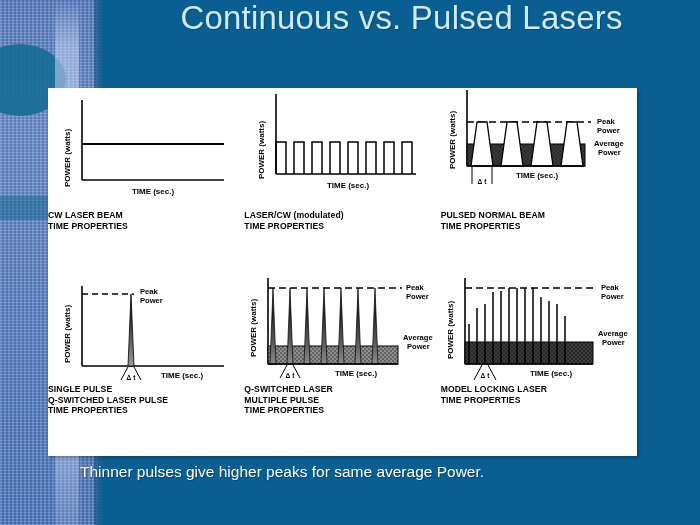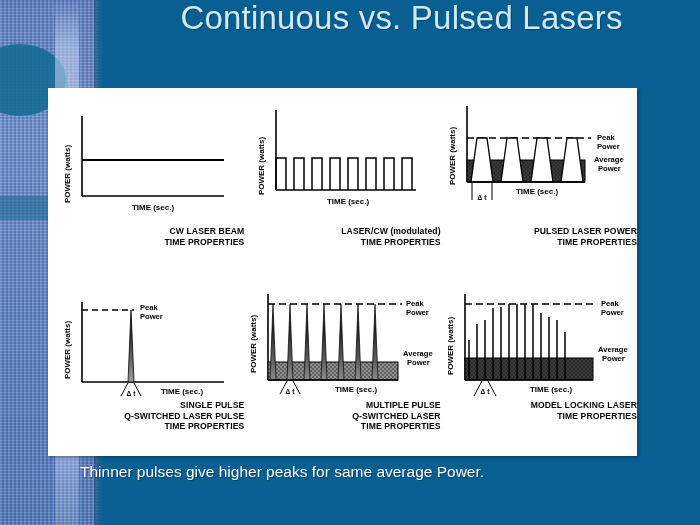--- a/index.html
+++ b/index.html
@@ -92,27 +92,26 @@
   }
   .grid {
     position: absolute;
     inset: 0;
     display: grid;
     grid-template-columns: 1fr 1fr 1fr;
     grid-template-rows: 1fr 1fr;
   }
   .panel {
     position: relative;
-    margin-top: 16px;
   }
   .panel svg { display: block; margin: 0 auto; }
   .caption {
     position: absolute;
     left: 0; right: 0;
-    text-align: right;
+    text-align: left;
     font-size: 8.6px;
     font-weight: bold;
     color: #000;
     line-height: 10.5px;
     letter-spacing: 0.1px;
   }
   .cap-top  { top: 122px; }
   .cap-bot  { top: 112px; }
 
   
@@ -203,21 +202,21 @@
           <text x="156" y="36" font-family="Liberation Sans, sans-serif" font-size="7.6" font-weight="bold">Peak</text>
           <text x="156" y="45" font-family="Liberation Sans, sans-serif" font-size="7.6" font-weight="bold">Power</text>
           <text x="153" y="58" font-family="Liberation Sans, sans-serif" font-size="7.6" font-weight="bold">Average</text>
           <text x="157" y="67" font-family="Liberation Sans, sans-serif" font-size="7.6" font-weight="bold">Power</text>
           <line x1="31" y1="78" x2="31" y2="96" stroke="#000" stroke-width="1"></line>
           <line x1="51" y1="78" x2="51" y2="96" stroke="#000" stroke-width="1"></line>
           <text x="41" y="96" font-family="Liberation Sans, sans-serif" font-size="6.6" font-weight="bold" text-anchor="middle">Δ t</text>
           <text x="96" y="90" font-family="Liberation Sans, sans-serif" font-size="8" font-weight="bold" text-anchor="middle">TIME (sec.)</text>
         </svg>
         <div class="caption cap-top">
-          <div>PULSED LASER POWER</div>
+          <div>PULSED NORMAL BEAM</div>
           <div>TIME PROPERTIES</div>
         </div>
       </div>
 
       <div class="panel">
         <svg width="196" height="128" viewBox="0 0 196 128">
           <defs>
             <linearGradient id="spikeGrad4" x1="0" y1="0" x2="0" y2="1">
               <stop offset="0%" stop-color="#000"></stop>
               <stop offset="55%" stop-color="#555"></stop>
@@ -274,22 +273,22 @@
           <text x="162" y="18" font-family="Liberation Sans, sans-serif" font-size="7.6" font-weight="bold">Peak</text>
           <text x="162" y="27" font-family="Liberation Sans, sans-serif" font-size="7.6" font-weight="bold">Power</text>
           <text x="159" y="68" font-family="Liberation Sans, sans-serif" font-size="7.6" font-weight="bold">Average</text>
           <text x="163" y="77" font-family="Liberation Sans, sans-serif" font-size="7.6" font-weight="bold">Power</text>
           <line x1="36" y1="106" x2="43" y2="93" stroke="#000" stroke-width="1"></line>
           <line x1="49" y1="93" x2="56" y2="106" stroke="#000" stroke-width="1"></line>
           <text x="46" y="106" font-family="Liberation Sans, sans-serif" font-size="6.6" font-weight="bold" text-anchor="middle">Δ t</text>
           <text x="112" y="104" font-family="Liberation Sans, sans-serif" font-size="8" font-weight="bold" text-anchor="middle">TIME (sec.)</text>
         </svg>
         <div class="caption cap-bot">
+          <div>Q-SWITCHED LASER</div>
           <div>MULTIPLE PULSE</div>
-          <div>Q-SWITCHED LASER</div>
           <div>TIME PROPERTIES</div>
         </div>
       </div>
 
       <div class="panel">
         <svg width="196" height="128" viewBox="0 0 196 128">
           <defs>
             <pattern id="avgfill6" width="4" height="4" patternUnits="userSpaceOnUse">
               <rect width="4" height="4" fill="#3d3d3d"></rect>
               <circle cx="1" cy="1" r="0.8" fill="#0d0d0d"></circle>

